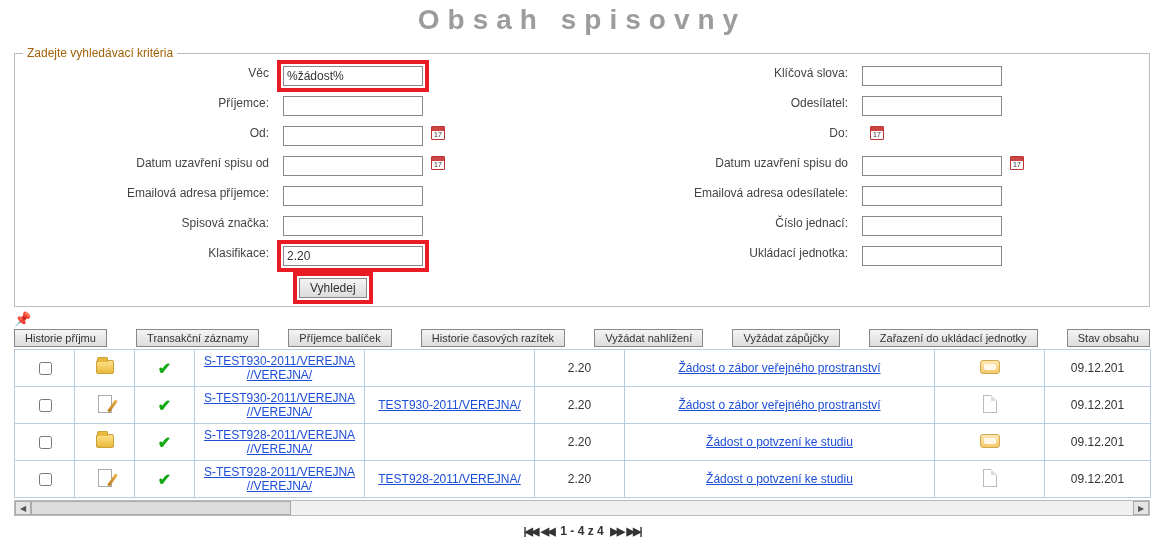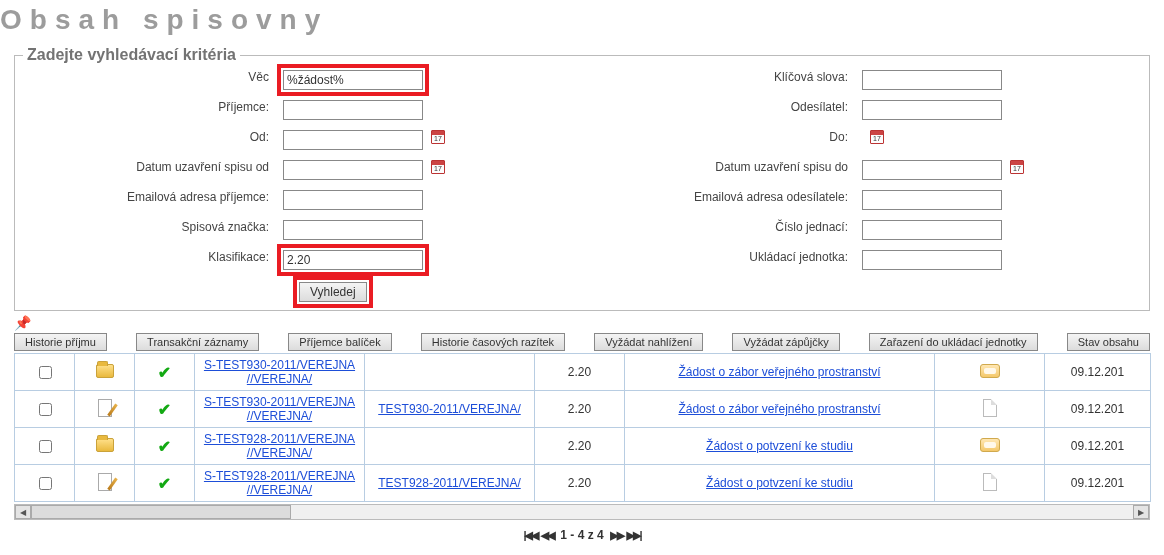--- a/index.html
+++ b/index.html
@@ -5,36 +5,37 @@
   * { box-sizing: border-box; }
   body {
     margin: 0;
     font-family: Arial, sans-serif;
     font-size: 12px;
     color: #444;
     background: #fff;
     width: 1164px;
   }
   h1.page-title {
+    text-align: center;
     font-size: 28px;
     font-weight: bold;
     color: #9c9c9c;
     letter-spacing: 8px;
     margin: 4px 0 10px 0;
   }
   fieldset.criteria {
     border: 1px solid #bbb;
     margin: 0 14px 4px 14px;
     padding: 6px 8px 8px 8px;
     position: relative;
   }
   fieldset.criteria legend {
-    font-size: 16px;
-    font-weight: bold;
-    color: #737373;
+    font-size: 12px;
+    font-weight: normal;
+    color: #a16207;
     padding: 0 4px;
   }
   .criteria-grid {
     display: grid;
     grid-template-columns: 1fr 1fr;
     gap: 2px 40px;
   }
   .form-row {
     display: flex;
     align-items: flex-start;

